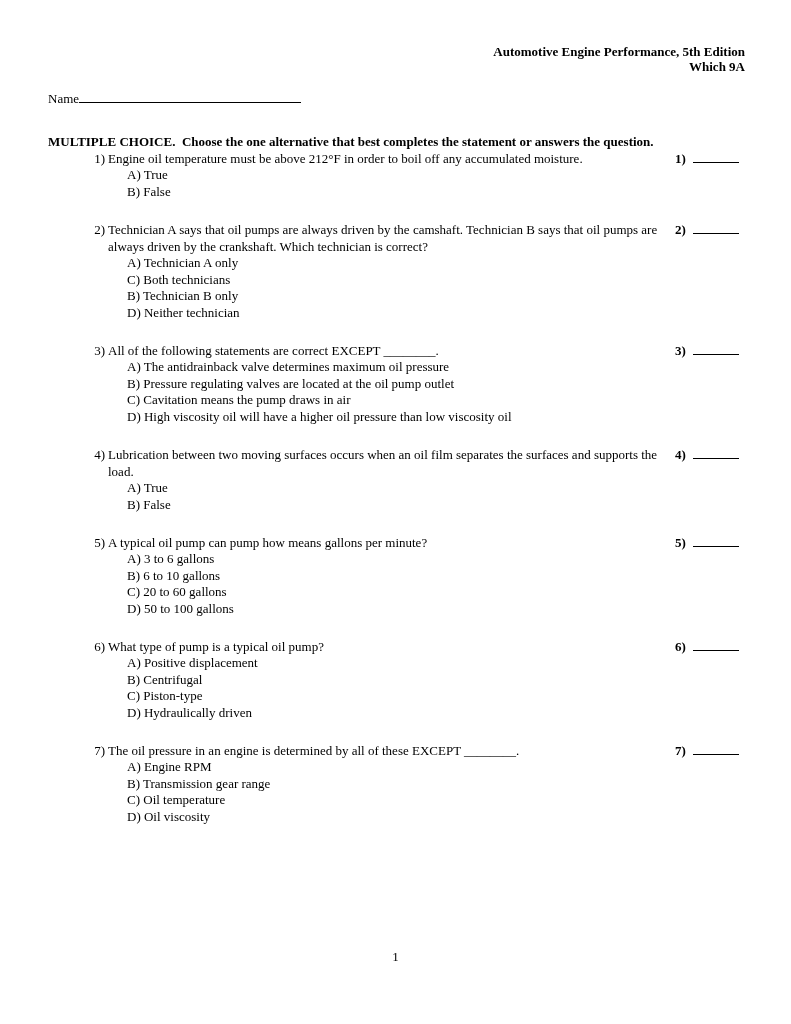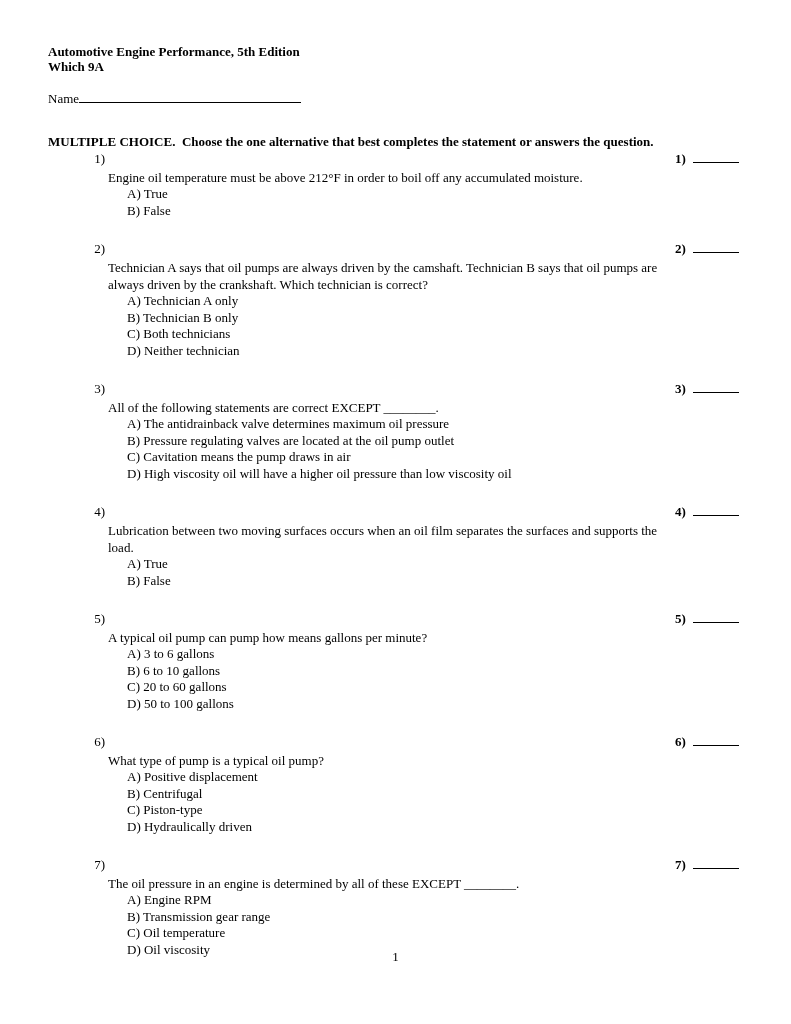--- a/index.html
+++ b/index.html
@@ -10,21 +10,21 @@
     height: 1024px;
     margin: 0 auto;
     background: #ffffff;
     color: #000000;
     font-family: "Liberation Serif", "DejaVu Serif", serif;
     font-size: 13px;
     line-height: 17px;
     padding: 44px 46px 0 48px;
     overflow: hidden;
   }
-  .doc-header { font-weight: bold; line-height: 15px; margin-bottom: 16px; }
+  .doc-header { font-weight: bold; line-height: 15px; margin-bottom: 16px; text-align: right; }
   .name-row { margin-bottom: 26px; }
   .name-label { font-weight: normal; }
   .name-line {
     display: inline-block;
     width: 222px;
     height: 13px;
     border-bottom: 1.4px solid #000;
     vertical-align: baseline;
   }
   .instructions {
@@ -33,21 +33,21 @@
   }
   .question {
     display: flex;
     align-items: flex-start;
     padding-left: 42px;
     margin-bottom: 21px;
   }
   .q-body { flex: 1; min-width: 0; padding-right: 14px; }
   .q-line { display: flex; align-items: flex-start; }
   .q-num { flex: none; min-width: 15px; margin-right: 3px; text-align: right; }
-  .q-text { flex: 1; margin-top: 19px; }
+  .q-text { flex: 1; }
   .q-options { margin-left: 37px; }
   .option { line-height: 16.5px; }
   .q-answer {
     flex: none;
     width: 70px;
     display: flex;
     align-items: baseline;
     white-space: nowrap;
   }
   .a-num { font-weight: bold; }
@@ -101,22 +101,22 @@
   </div>
 
   <div class="question">
     <div class="q-body">
       <div class="q-line">
         <span class="q-num">2)</span>
         <span class="q-text">Technician A says that oil pumps are always driven by the camshaft. Technician B says that oil pumps are always driven by the crankshaft. Which technician is correct?</span>
       </div>
       <div class="q-options">
             <div class="option">A) Technician A only</div>
+            <div class="option">C) Both technicians</div>
             <div class="option">B) Technician B only</div>
-            <div class="option">C) Both technicians</div>
             <div class="option">D) Neither technician</div>
           </div>
     </div>
     <div class="q-answer">
       <span class="a-num">2)</span>
       <span class="a-line"></span>
     </div>
   </div>
 
   <div class="question">

